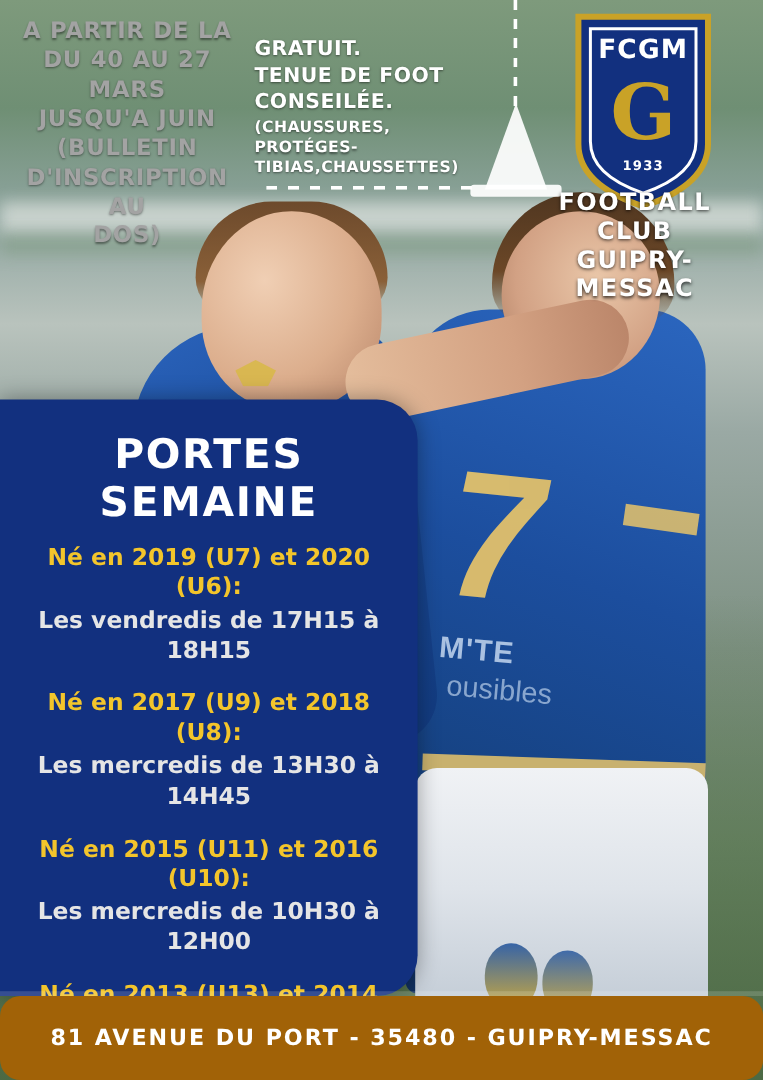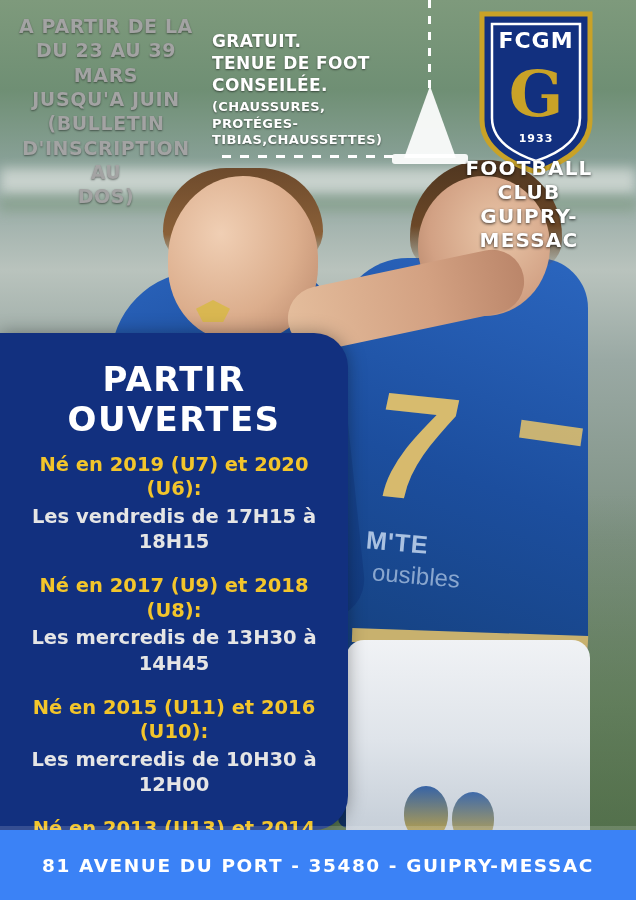--- a/index.html
+++ b/index.html
@@ -268,24 +268,25 @@
     font-size: 19.5px;
     line-height: 1.3;
     margin-top: 2px;
     font-family: "DejaVu Sans", sans-serif;
   }
 
   
   .footer {
     position: absolute;
     left: 0; bottom: 0; width: 636px; height: 70px;
-    background: #3b82f6;
+    background: #a16207;
     display: flex;
     align-items: center;
     justify-content: center;
+    border-radius: 17px;
   }
   .footer .addr {
     color: #ffffff;
     font-weight: 700;
     font-size: 18.5px;
     letter-spacing: 1.6px;
     font-family: "DejaVu Sans", sans-serif;
   }
   .edge-bottom {
     position: absolute;
@@ -320,21 +321,21 @@
   <div class="shorts-logo"></div>
   <div class="shorts-logo2"></div>
 
   <div class="dots-v"></div>
   <div class="cone"></div>
   <div class="cone-base"></div>
   <div class="dots-h"></div>
 
   <div class="headline">
     <span class="sub">A PARTIR DE LA</span>
-    <span class="sub">DU 23 AU 39 MARS</span>
+    <span class="sub">DU 40 AU 27 MARS</span>
     <span class="sub">JUSQU'A JUIN</span>
     <span class="sub">(BULLETIN</span>
     <span class="sub">D'INSCRIPTION AU</span>
     <span class="sub">DOS)</span>
   </div>
 
   <div class="note">
     <div>GRATUIT.</div>
     <div>TENUE DE FOOT</div>
     <div>CONSEILÉE.</div>
@@ -350,21 +351,21 @@
       <text x="58" y="134" text-anchor="middle" fill="#ffffff" font-family="DejaVu Sans, sans-serif" font-size="11" font-weight="bold" letter-spacing="1">1933</text>
     </svg>
   </div>
 
   <div class="club-name">
     <div>FOOTBALL CLUB</div>
     <div>GUIPRY-MESSAC</div>
   </div>
 
   <div class="panel">
-    <div class="panel-title">PARTIR OUVERTES</div>
+    <div class="panel-title">PORTES SEMAINE</div>
 
     <div class="group">
       <div class="cat">Né en 2019 (U7) et 2020 (U6):</div>
       <div class="time">Les vendredis de 17H15 à 18H15</div>
     </div>
 
     <div class="group">
       <div class="cat">Né en 2017 (U9)  et 2018 (U8):</div>
       <div class="time">Les mercredis de 13H30 à 14H45</div>
     </div>

